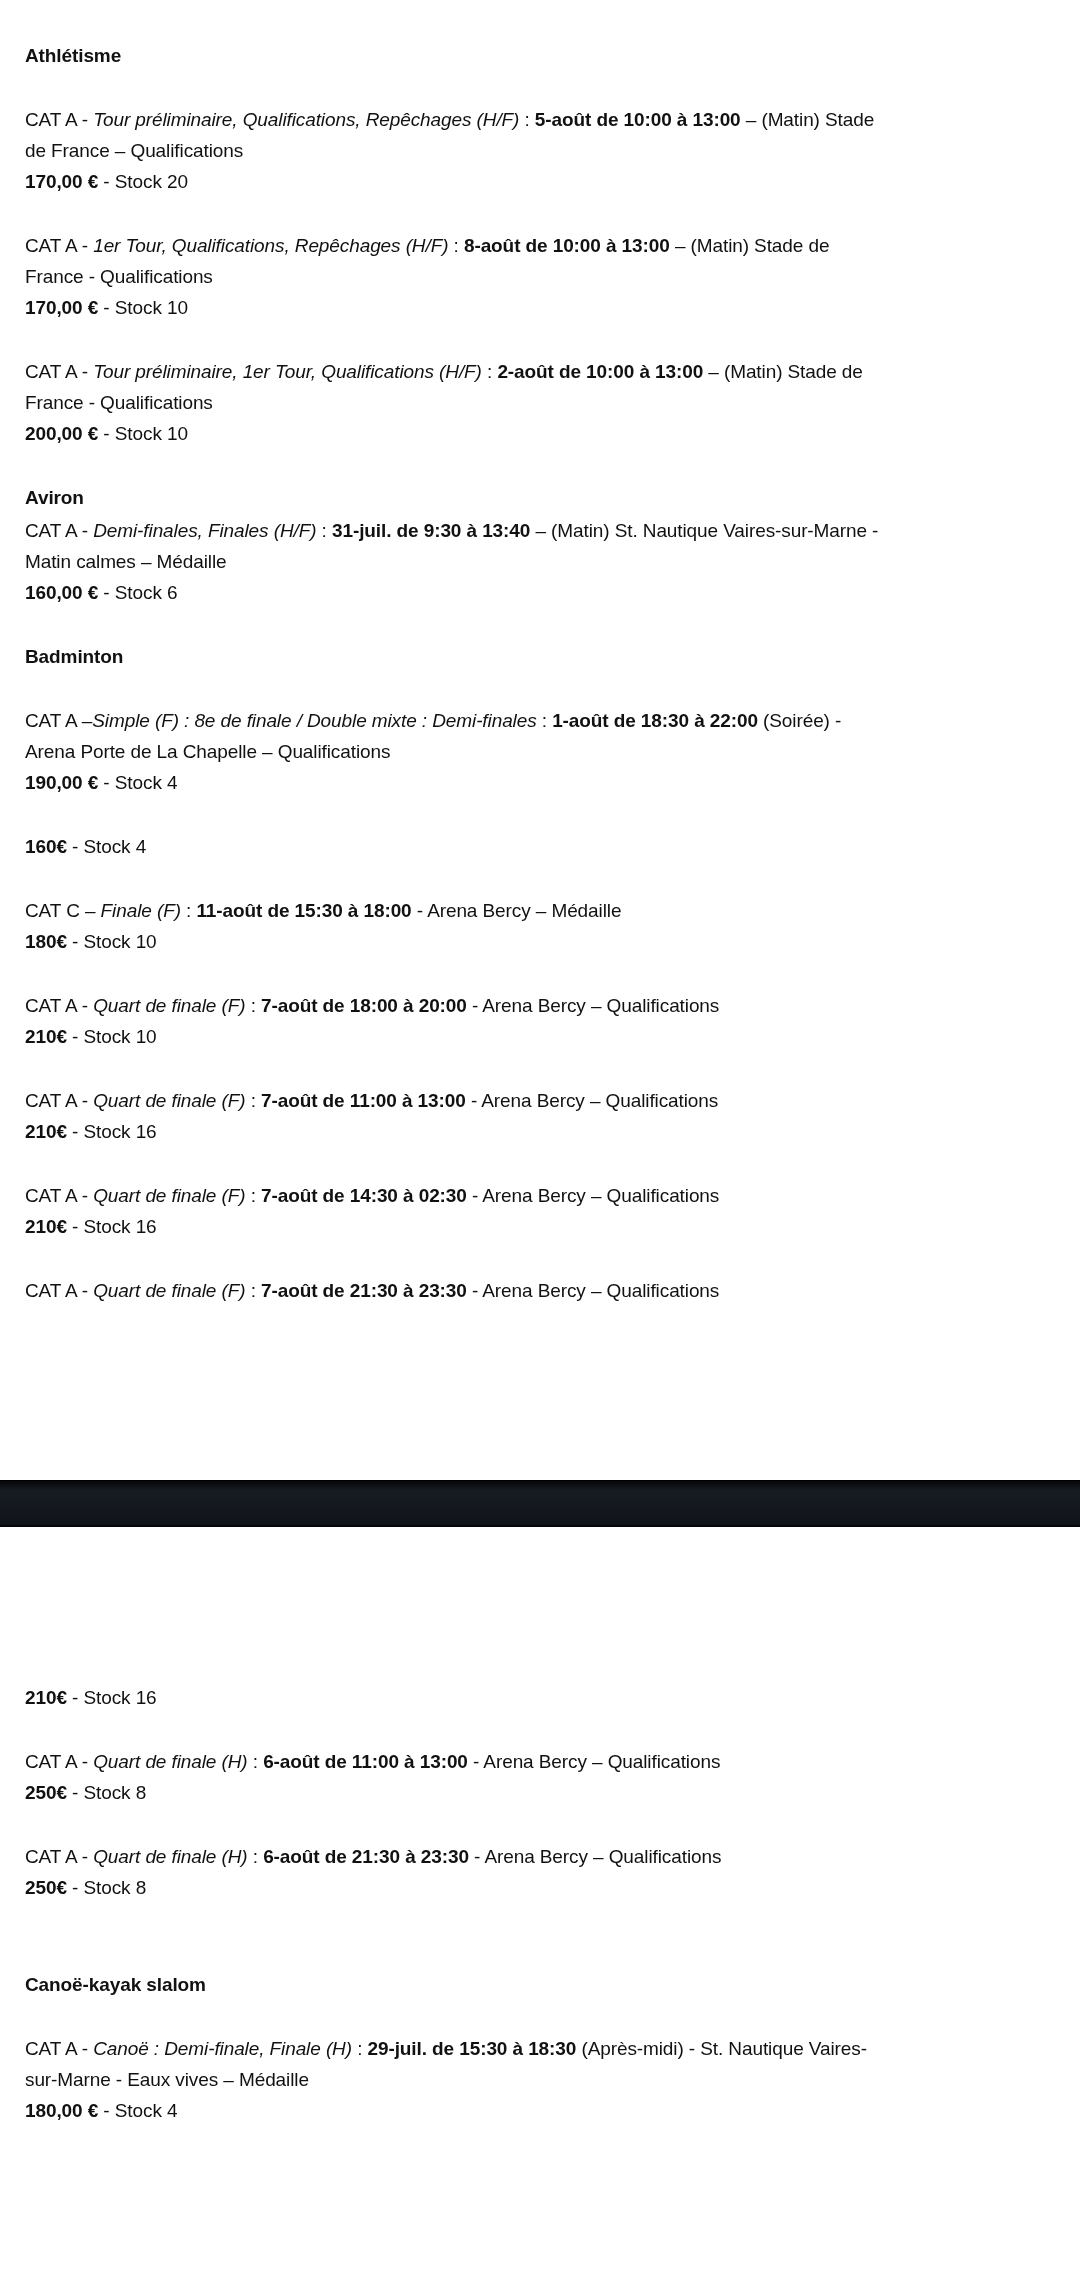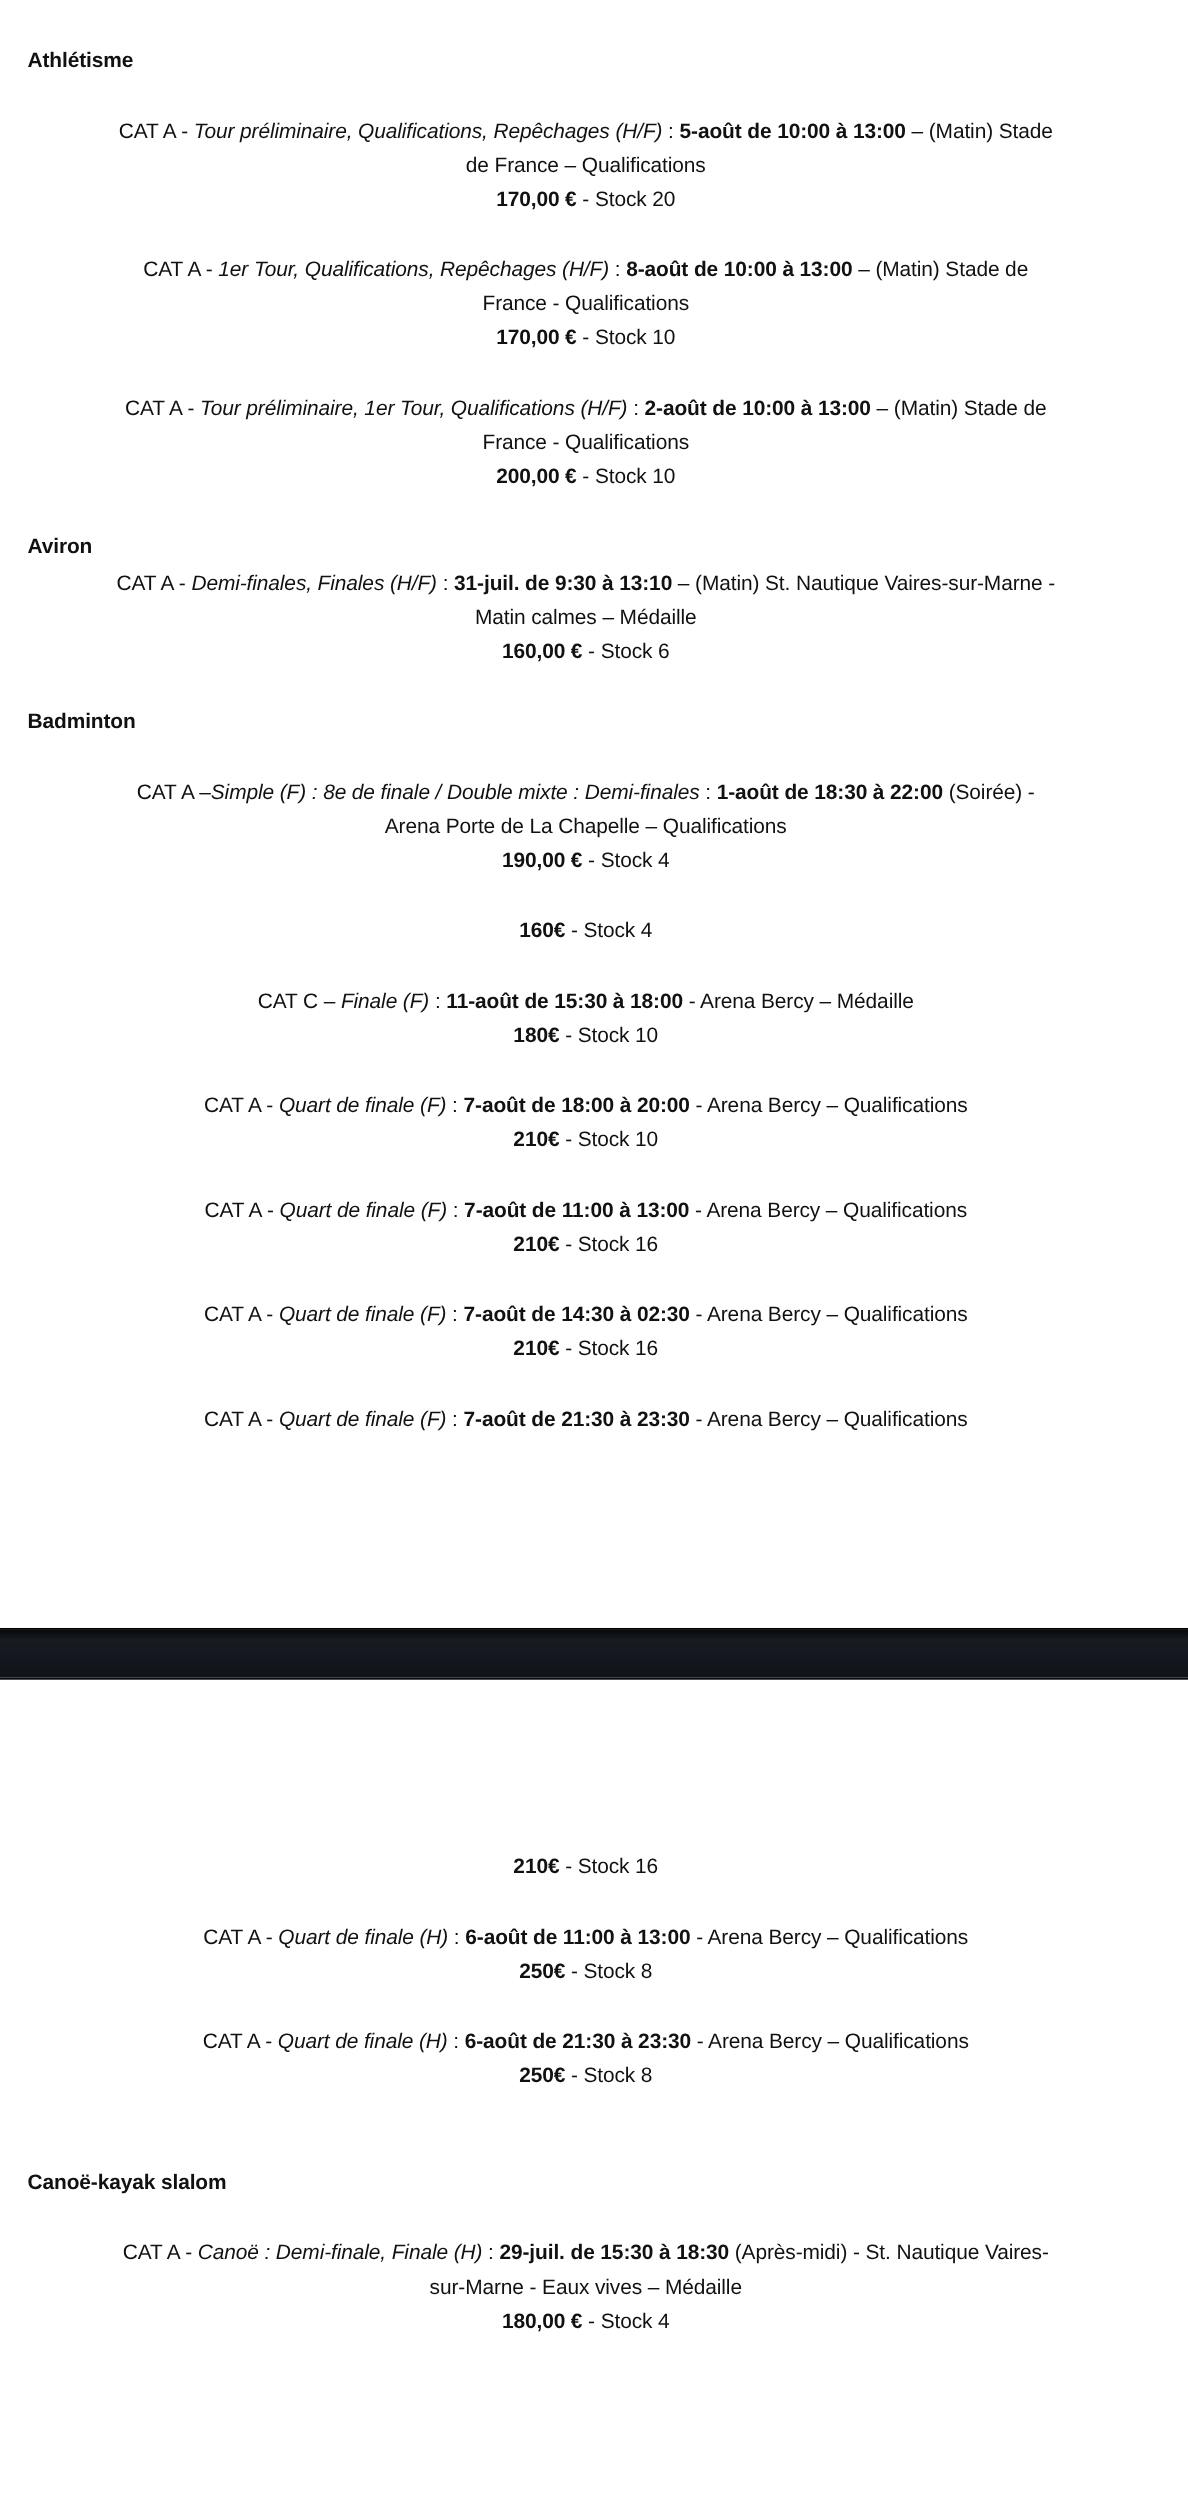--- a/index.html
+++ b/index.html
@@ -7,21 +7,21 @@
     width:1080px;height:2280px;overflow:hidden;background:#ffffff;
     font-family:"Liberation Sans",sans-serif;
     font-size:19px;line-height:31px;color:#111111;
     letter-spacing:-0.1px;
   }
   .page{padding:28px 40px 0 25px;}
   h2{font-size:19px;line-height:31px;font-weight:bold;margin:33px 0 0 0;}
   .block{margin:33px 0 0 0;}
   .block.tight{margin-top:2px;}
   h2.wide{margin-top:66px;}
-  p{margin:0;white-space:nowrap;text-align:center;}
+  p{margin:0;white-space:nowrap;}
   span.i{font-style:italic;}
   span.b{font-weight:bold;}
   .price b{font-weight:bold;}
   .separator{
     height:44px;
     margin:174px -40px 155px -25px;
     background:linear-gradient(to bottom,#05070a 0,#171b22 22%,#10141a 100%);
     border-top:1px solid #000000;
     border-bottom:2px solid #05070a;
   }
@@ -38,21 +38,21 @@
     <div class="block">
       <p><span class="p">CAT A - </span><span class="i">1er Tour, Qualifications, Repêchages (H/F)</span><span class="p"> : </span><span class="b">8-août de 10:00 à 13:00</span><span class="p"> – (Matin) Stade de</span><br><span class="p">France - Qualifications</span></p>
       <p class="price"><b>170,00 €</b><span> - Stock 10</span></p>
     </div>
     <div class="block">
       <p><span class="p">CAT A - </span><span class="i">Tour préliminaire, 1er Tour, Qualifications (H/F)</span><span class="p"> : </span><span class="b">2-août de 10:00 à 13:00</span><span class="p"> – (Matin) Stade de</span><br><span class="p">France - Qualifications</span></p>
       <p class="price"><b>200,00 €</b><span> - Stock 10</span></p>
     </div>
     <h2>Aviron</h2>
     <div class="block tight">
-      <p><span class="p">CAT A - </span><span class="i">Demi-finales, Finales (H/F)</span><span class="p"> : </span><span class="b">31-juil. de 9:30 à 13:10</span><span class="p"> – (Matin) St. Nautique Vaires-sur-Marne -</span><br><span class="p">Matin calmes – Médaille</span></p>
+      <p><span class="p">CAT A - </span><span class="i">Demi-finales, Finales (H/F)</span><span class="p"> : </span><span class="b">31-juil. de 9:30 à 13:40</span><span class="p"> – (Matin) St. Nautique Vaires-sur-Marne -</span><br><span class="p">Matin calmes – Médaille</span></p>
       <p class="price"><b>160,00 €</b><span> - Stock 6</span></p>
     </div>
     <h2>Badminton</h2>
     <div class="block">
       <p><span class="p">CAT A –</span><span class="i">Simple (F) : 8e de finale / Double mixte : Demi-finales</span><span class="p"> : </span><span class="b">1-août de 18:30 à 22:00</span><span class="p"> (Soirée) -</span><br><span class="p">Arena Porte de La Chapelle – Qualifications</span></p>
       <p class="price"><b>190,00 €</b><span> - Stock 4</span></p>
     </div>
     <div class="block">
       <p class="price"><b>160€</b><span> - Stock 4</span></p>
     </div>

